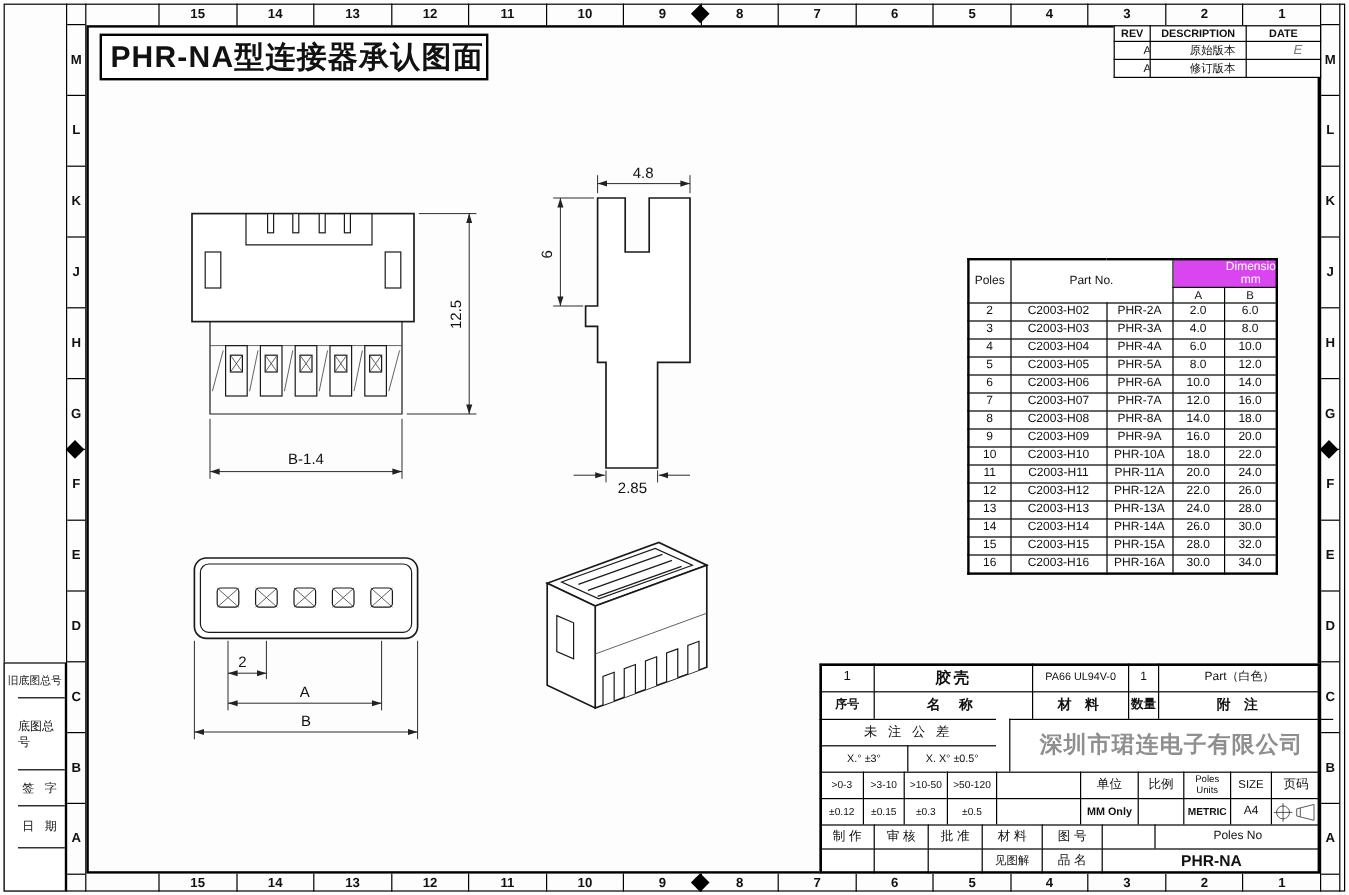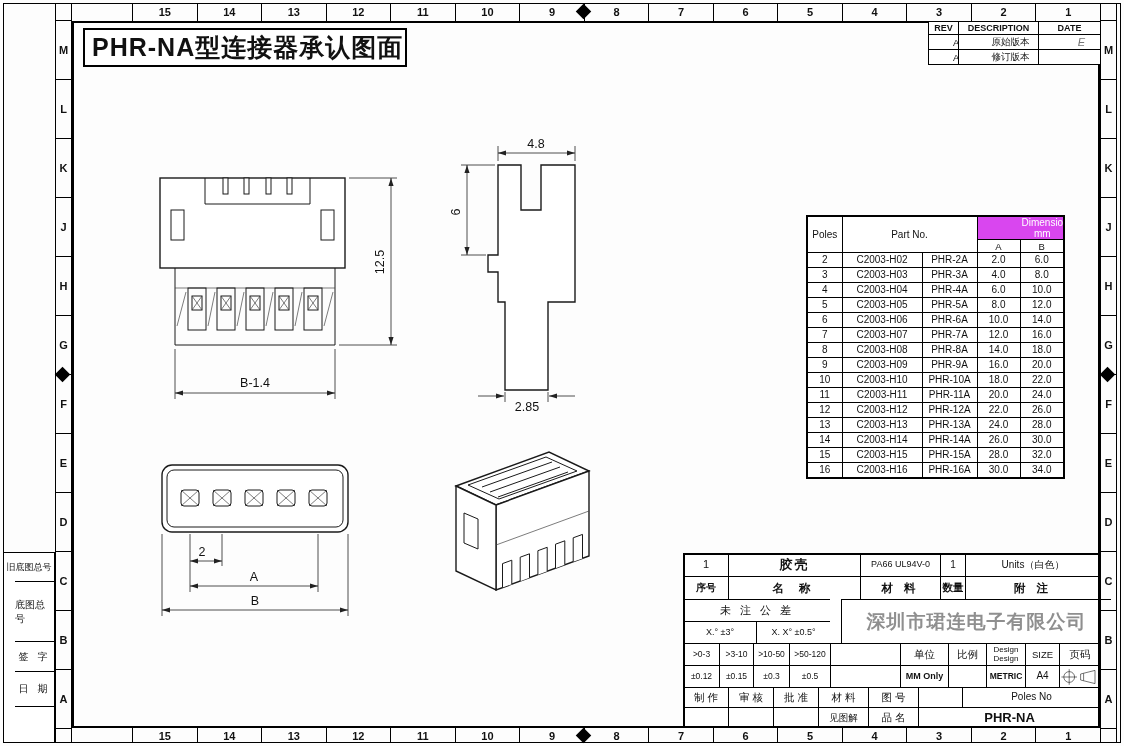--- a/index.html
+++ b/index.html
@@ -456,41 +456,41 @@
           <td>34.0</td>
         </tr>
       </tbody>
   </table>
 
   <div class="tblock">
     <div class="tc" style="left:0;top:0;width:45px;height:23px;font-size:11px">1</div>
     <div class="tc" style="left:45px;top:0;width:132px;height:23px;font-size:13px;font-weight:700;letter-spacing:2px">胶壳</div>
     <div class="tc" style="left:177px;top:0;width:80px;height:23px;font-size:9px">PA66 UL94V-0</div>
     <div class="tc" style="left:257px;top:0;width:25px;height:23px;font-size:10px">1</div>
-    <div class="tc" style="left:282px;top:0;width:135px;height:23px;font-size:10px">Units（白色）</div>
+    <div class="tc" style="left:282px;top:0;width:135px;height:23px;font-size:10px">Part（白色）</div>
 
     <div class="tc" style="left:0;top:23px;width:45px;height:23px;font-size:10px;font-weight:700">序号</div>
     <div class="tc" style="left:45px;top:23px;width:132px;height:23px;font-size:11.5px;font-weight:700;letter-spacing:6px">名 称</div>
     <div class="tc" style="left:177px;top:23px;width:80px;height:23px;font-size:11.5px;font-weight:700;letter-spacing:4px">材 料</div>
     <div class="tc" style="left:257px;top:23px;width:25px;height:23px;font-size:10.5px;font-weight:700">数量</div>
     <div class="tc" style="left:282px;top:23px;width:135px;height:23px;font-size:11.5px;font-weight:700;letter-spacing:4px">附 注</div>
 
     <div class="tc" style="left:0;top:46px;width:147px;height:22px;font-size:11px;letter-spacing:3px">未 注 公 差</div>
     <div class="tc company" style="left:147px;top:46px;width:270px;height:44px">深圳市珺连电子有限公司</div>
     <div class="tc" style="left:0;top:68px;width:73px;height:22px;font-size:9px">X.° ±3°</div>
     <div class="tc" style="left:73px;top:68px;width:74px;height:22px;font-size:9px">X. X° ±0.5°</div>
 
     <div class="tc" style="left:0;top:90px;width:36px;height:22px;font-size:8.5px">&gt;0-3</div>
     <div class="tc" style="left:36px;top:90px;width:34px;height:22px;font-size:8.5px">&gt;3-10</div>
     <div class="tc" style="left:70px;top:90px;width:36px;height:22px;font-size:8.5px">&gt;10-50</div>
     <div class="tc" style="left:106px;top:90px;width:41px;height:22px;font-size:8.5px">&gt;50-120</div>
     <div class="tc" style="left:147px;top:90px;width:70px;height:22px"></div>
     <div class="tc" style="left:217px;top:90px;width:48px;height:22px;font-size:10.5px">单位</div>
     <div class="tc" style="left:265px;top:90px;width:38px;height:22px;font-size:10.5px">比例</div>
-    <div class="tc" style="left:303px;top:90px;width:39px;height:22px;font-size:8px">Design Design</div>
+    <div class="tc" style="left:303px;top:90px;width:39px;height:22px;font-size:8px">Poles Units</div>
     <div class="tc" style="left:342px;top:90px;width:34px;height:22px;font-size:9.5px">SIZE</div>
     <div class="tc" style="left:376px;top:90px;width:41px;height:22px;font-size:10.5px">页码</div>
 
     <div class="tc" style="left:0;top:112px;width:36px;height:22px;font-size:8.5px">±0.12</div>
     <div class="tc" style="left:36px;top:112px;width:34px;height:22px;font-size:8.5px">±0.15</div>
     <div class="tc" style="left:70px;top:112px;width:36px;height:22px;font-size:8.5px">±0.3</div>
     <div class="tc" style="left:106px;top:112px;width:41px;height:22px;font-size:8.5px">±0.5</div>
     <div class="tc" style="left:147px;top:112px;width:70px;height:22px"></div>
     <div class="tc" style="left:217px;top:112px;width:48px;height:22px;font-size:9px;font-weight:700">MM Only</div>
     <div class="tc" style="left:265px;top:112px;width:38px;height:22px"></div>

